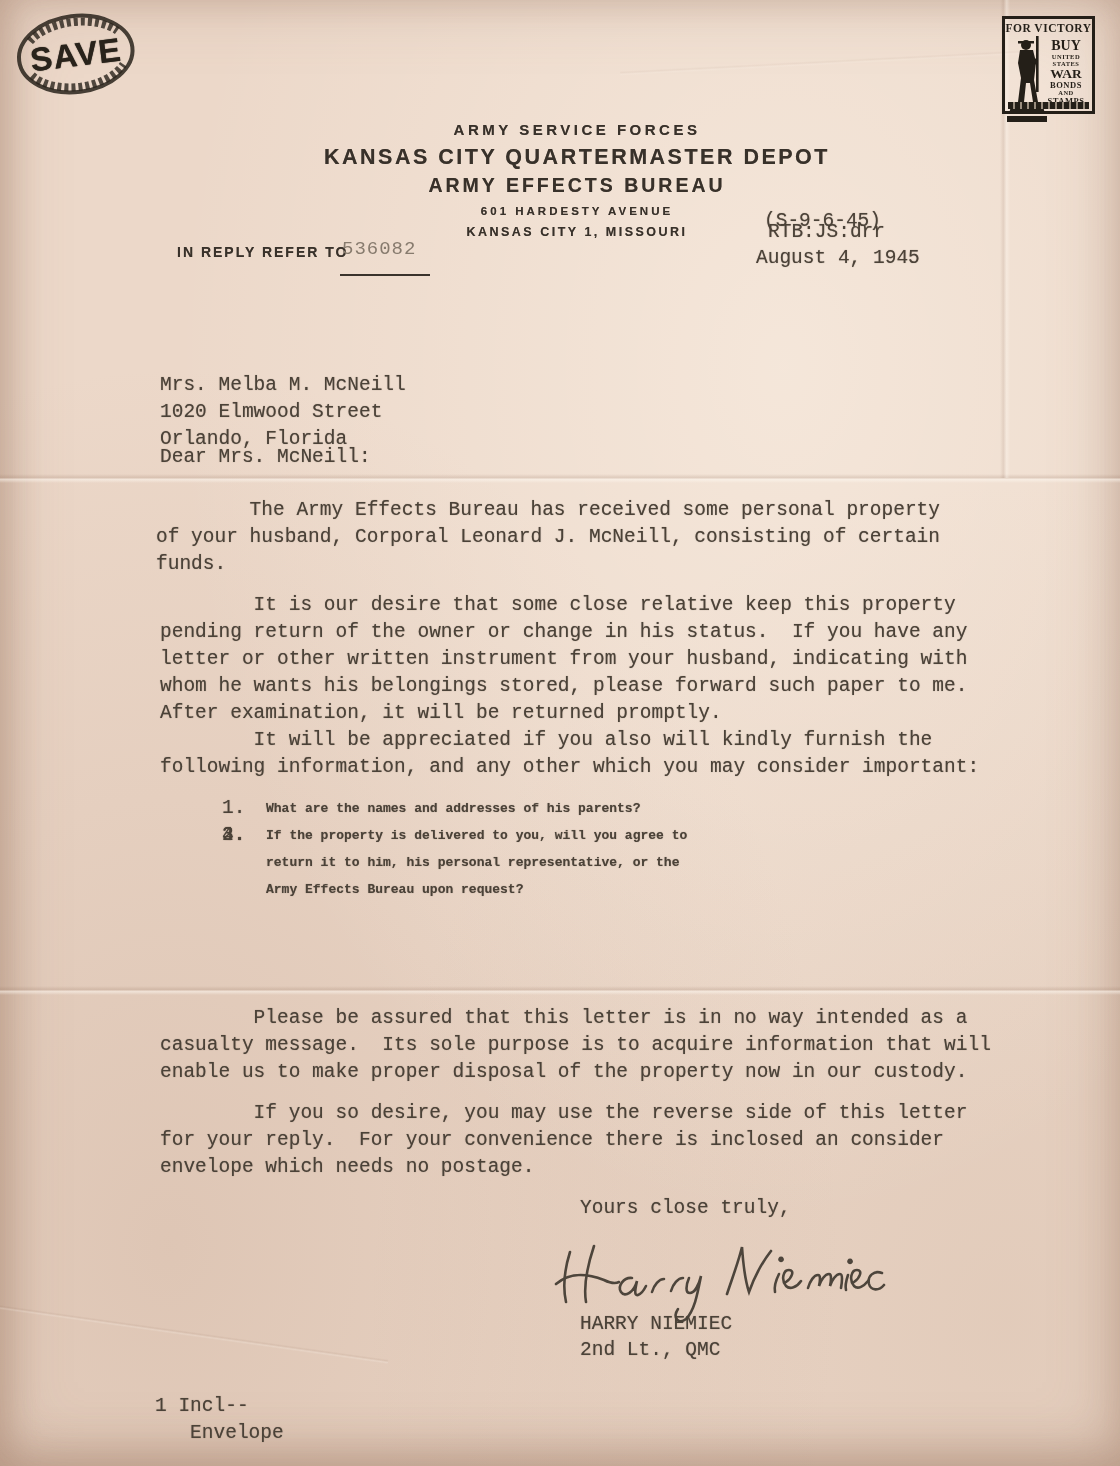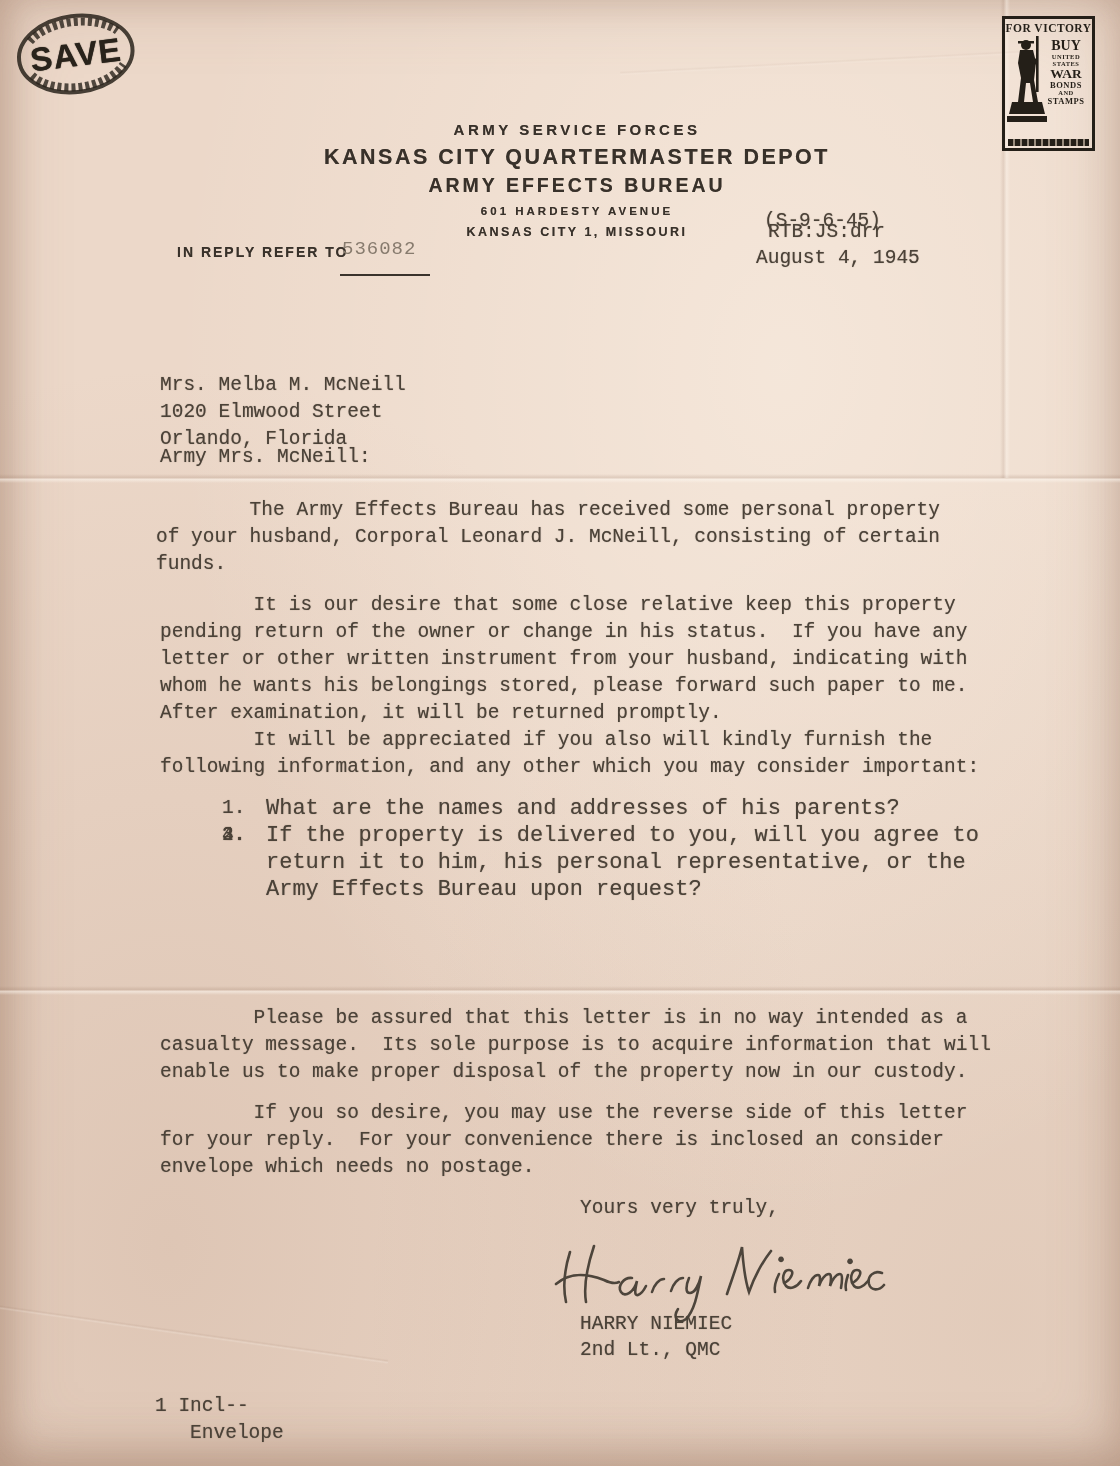--- a/index.html
+++ b/index.html
@@ -45,40 +45,40 @@
     border-bottom:2px solid #3a332c;padding:0 14px 14px 2px;
   }
 
   
   .save-stamp{position:absolute;left:14px;top:8px;width:124px;height:96px;transform:rotate(-7deg);}
   .save-word{position:absolute;left:0;top:28px;width:124px;text-align:center;
     font-family:"Liberation Sans",sans-serif;font-weight:bold;font-size:33px;letter-spacing:1px;
     color:#29231b;text-shadow:0 0 1px #29231b;}
 
   
-  .victory-stamp{position:absolute;left:1002px;top:16px;width:93px;height:135px;
+  .victory-stamp{position:absolute;left:1002px;top:16px;width:93px;height:98px;
     border:3px solid #241f18;background:rgba(255,250,242,.15);box-sizing:border-box;color:#241f18;}
   .v-head{position:absolute;top:3px;left:0;width:100%;text-align:center;
     font-weight:bold;font-size:11.5px;letter-spacing:.5px;font-family:"Liberation Serif",serif;}
   .v-col{position:absolute;right:2px;top:20px;width:48px;text-align:center;
     font-family:"Liberation Serif",serif;font-weight:bold;line-height:1.05;}
   .v-buy{font-size:14px;}
   .v-tiny{font-size:6.5px;letter-spacing:.5px;}
   .v-war{font-size:13.5px;}
   .v-small{font-size:8.5px;letter-spacing:.5px;}
   .v-base{position:absolute;bottom:2px;left:3px;right:3px;height:7px;
     background:repeating-linear-gradient(90deg,#241f18 0 5px, #9a8d7e 5px 7px);}
 
   .q-list{position:absolute;left:160px;top:795px;width:860px;}
   .q-item{position:relative;}
   .q-num{position:absolute;left:62px;top:0;
     font-family:"Liberation Mono","DejaVu Sans Mono",monospace;font-size:19.5px;line-height:27px;
     color:#4b4238;text-shadow:0 0 1px rgba(74,64,52,.55);}
   .q-text{margin-left:106px;font-family:"Liberation Mono","DejaVu Sans Mono",monospace;
-    font-size:22px;line-height:27px;color:#4b4238;white-space:pre;text-shadow:0 0 1px rgba(74,64,52,.55);}
+    font-size:13px;line-height:27px;color:#4b4238;white-space:pre;text-shadow:0 0 1px rgba(74,64,52,.55);font-weight:bold;}
 
   .sig-svg{position:absolute;left:552px;top:1222px;}
 </style>
 </head>
 <body>
 
 <div class="page">
 
   <div class="crease-h" style="top:474px"></div>
   <div class="crease-h" style="top:986px"></div>
@@ -134,21 +134,21 @@
   </div>
 
   <div class="typed" style="left:764px;top:208px">(S-9-6-45)</div>
   <div class="typed" style="left:768px;top:219px">RTB:JS:drr</div>
   <div class="typed" style="left:756px;top:245px">August 4, 1945</div>
 
   <div class="typed" style="left:160px;top:372px">Mrs. Melba M. McNeill
 1020 Elmwood Street
 Orlando, Florida</div>
 
-  <div class="typed" style="left:160px;top:444px">Army Mrs. McNeill:</div>
+  <div class="typed" style="left:160px;top:444px">Dear Mrs. McNeill:</div>
 
   <div class="typed" style="left:156px;top:497px">        The Army Effects Bureau has received some personal property
 of your husband, Corporal Leonard J. McNeill, consisting of certain
 funds.</div>
   <div class="typed" style="left:160px;top:592px">        It is our desire that some close relative keep this property
 pending return of the owner or change in his status.  If you have any
 letter or other written instrument from your husband, indicating with
 whom he wants his belongings stored, please forward such paper to me.
 After examination, it will be returned promptly.</div>
   <div class="typed" style="left:160px;top:727px">        It will be appreciated if you also will kindly furnish the
@@ -173,21 +173,21 @@
     </div>
   </div>
 
   <div class="typed" style="left:160px;top:1005px">        Please be assured that this letter is in no way intended as a
 casualty message.  Its sole purpose is to acquire information that will
 enable us to make proper disposal of the property now in our custody.</div>
   <div class="typed" style="left:160px;top:1100px">        If you so desire, you may use the reverse side of this letter
 for your reply.  For your convenience there is inclosed an consider
 envelope which needs no postage.</div>
 
-  <div class="typed" style="left:580px;top:1195px">Yours very truly,</div>
+  <div class="typed" style="left:580px;top:1195px">Yours close truly,</div>
 
   <svg class="sig-svg" width="335" height="108" viewBox="0 0 335 108">
     <g fill="none" stroke="#413a31" stroke-width="2.6" stroke-linecap="round" opacity=".92">
       <path d="M18,30 C13,46 10,62 14,80"></path>
       <path d="M42,24 C36,42 31,62 34,80"></path>
       <path d="M4,62 C18,50 34,51 52,58 C58,61 63,62 67,60"></path>
       <path d="M80,56 C72,55 65,64 69,70 C73,76 82,70 85,59 C83,68 82,74 86,73 C89,72 92,68 94,64"></path>
       <path d="M100,70 C102,63 107,57 112,57"></path>
       <path d="M119,69 C121,62 126,56 131,56"></path>
       <path d="M137,56 C134,63 133,71 138,71 C143,71 147,62 149,54 C146,69 143,88 134,97 C127,103 120,96 126,87"></path>

